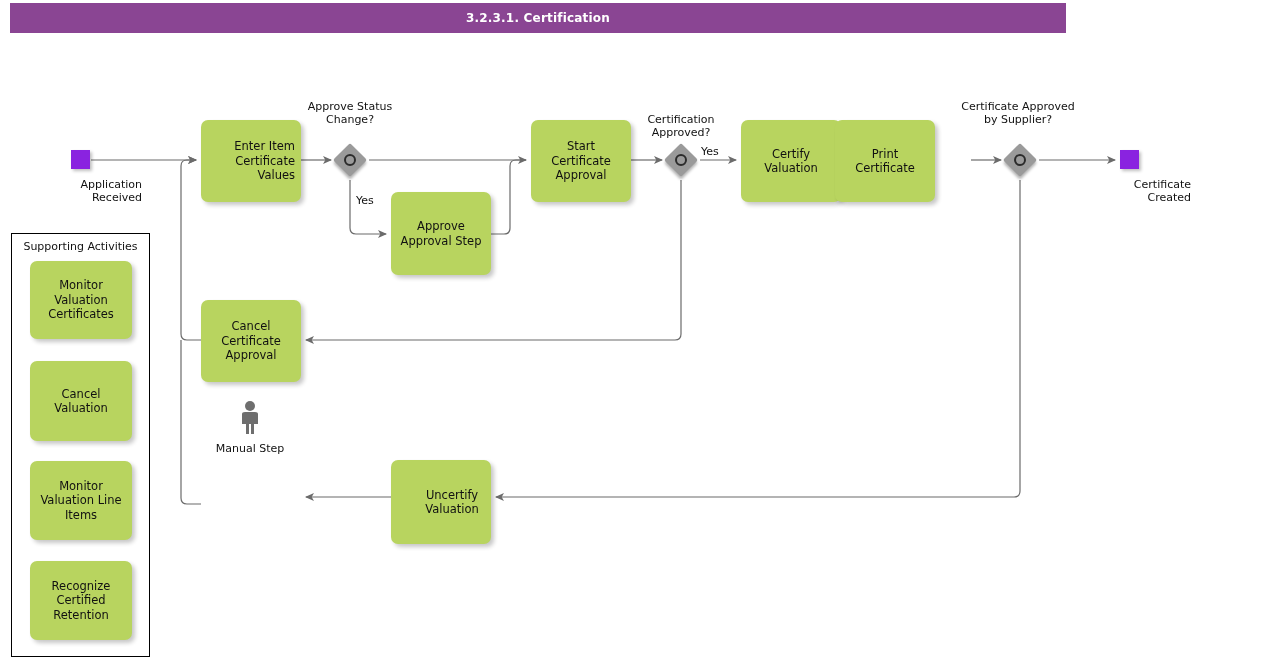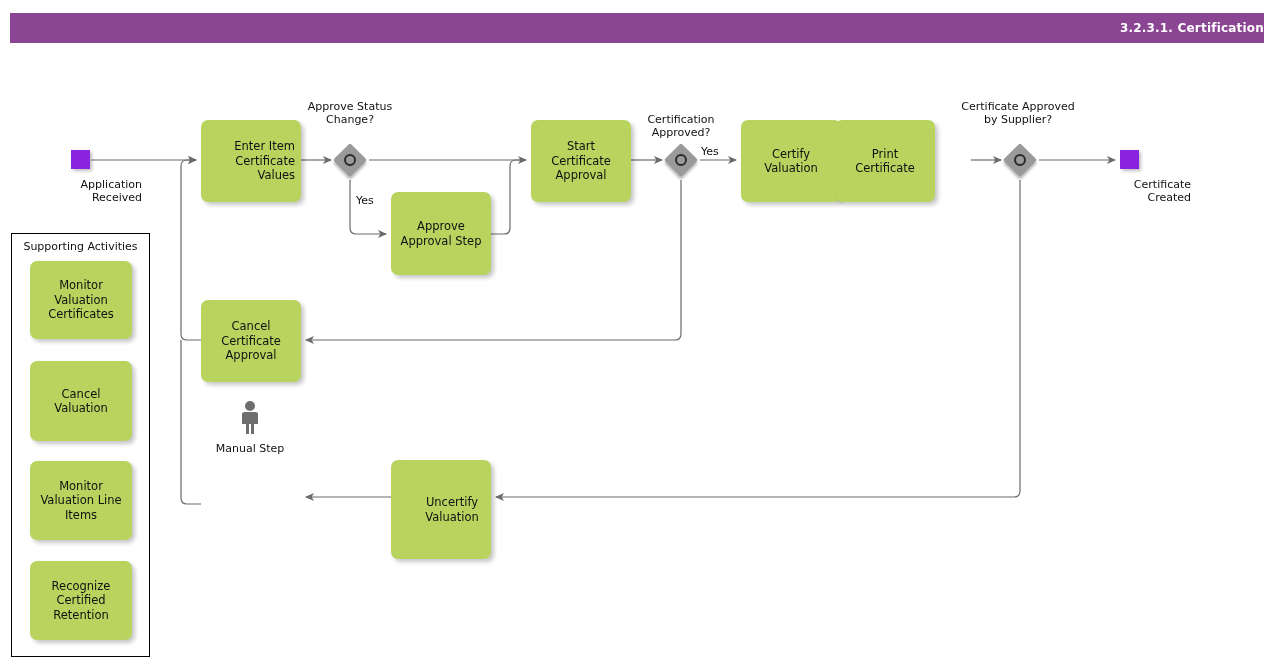--- a/index.html
+++ b/index.html
@@ -13,24 +13,24 @@
   #canvas {
     position: relative;
     width: 1280px;
     height: 670px;
     background: #ffffff;
   }
 
   
   .title-bar {
     position: absolute;
-    left: 10px; top: 13px;
-    width: 1254px; height: 30px;
+    left: 10px; top: 3px;
+    width: 1056px; height: 30px;
     background: #8A4593;
-    display: flex; align-items: center; justify-content: flex-end;
+    display: flex; align-items: center; justify-content: center;
   }
   .title-bar .title-text {
     color: #ffffff;
     font-size: 12px;
     font-weight: bold;
     letter-spacing: 0.2px;
   }
 
   
   #wires {
@@ -208,21 +208,21 @@
 
   <div class="task" style="left:835px; top:120px; width:100px; height:82px;">
     <span>Print Certificate</span>
   </div>
 
   <div class="task" style="left:201px; top:300px; width:100px; height:82px;">
     <span>Cancel Certificate Approval</span>
   </div>
 
 
-  <div class="task" style="left:391px; top:460px; width:100px; height:99px;padding-left:28px;">
+  <div class="task" style="left:391px; top:460px; width:100px; height:84px;padding-left:28px;">
     <span>Uncertify Valuation</span>
   </div>
 
   <div class="gw" style="left:335px; top:145px;">
     <div class="diamond"></div>
     <div class="ring"></div>
   </div>
   <div class="gw-label" style="left:300px; top:100px; width:100px;">Approve Status Change?</div>
 
   <div class="gw" style="left:666px; top:145px;">

